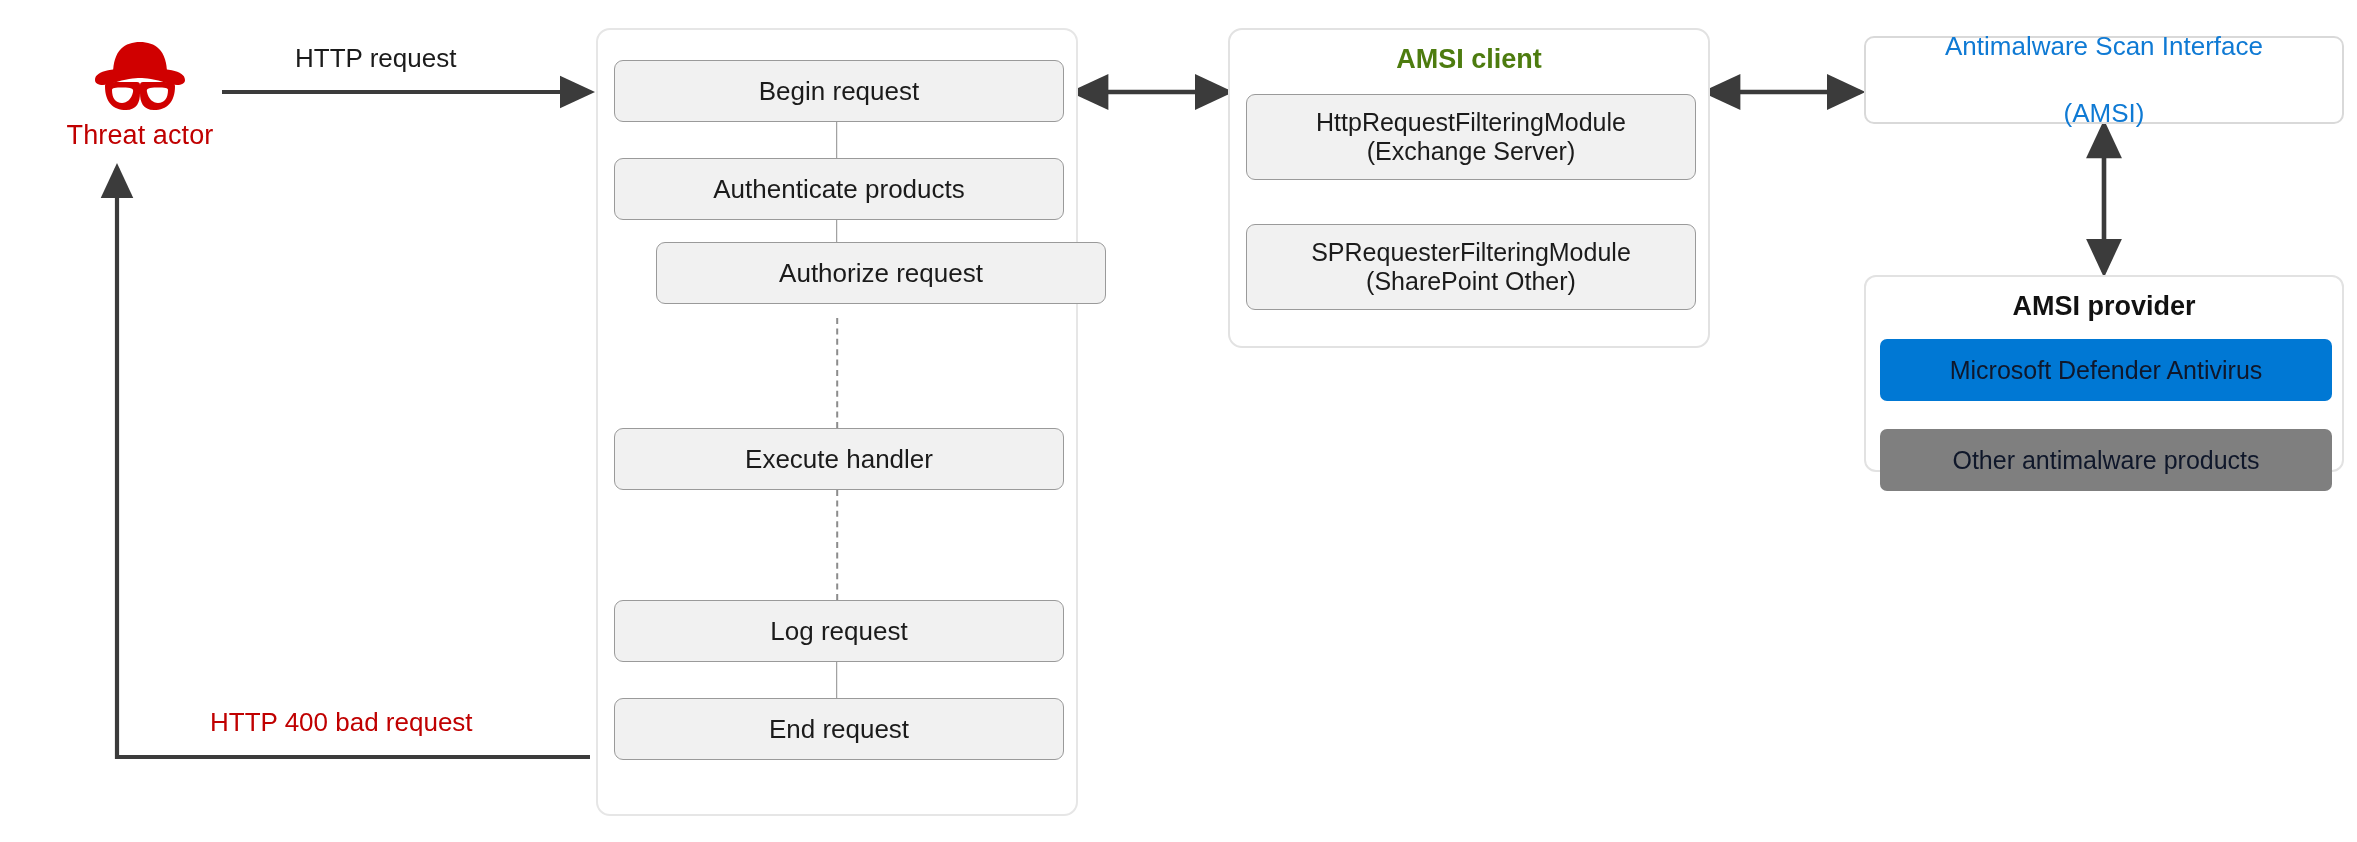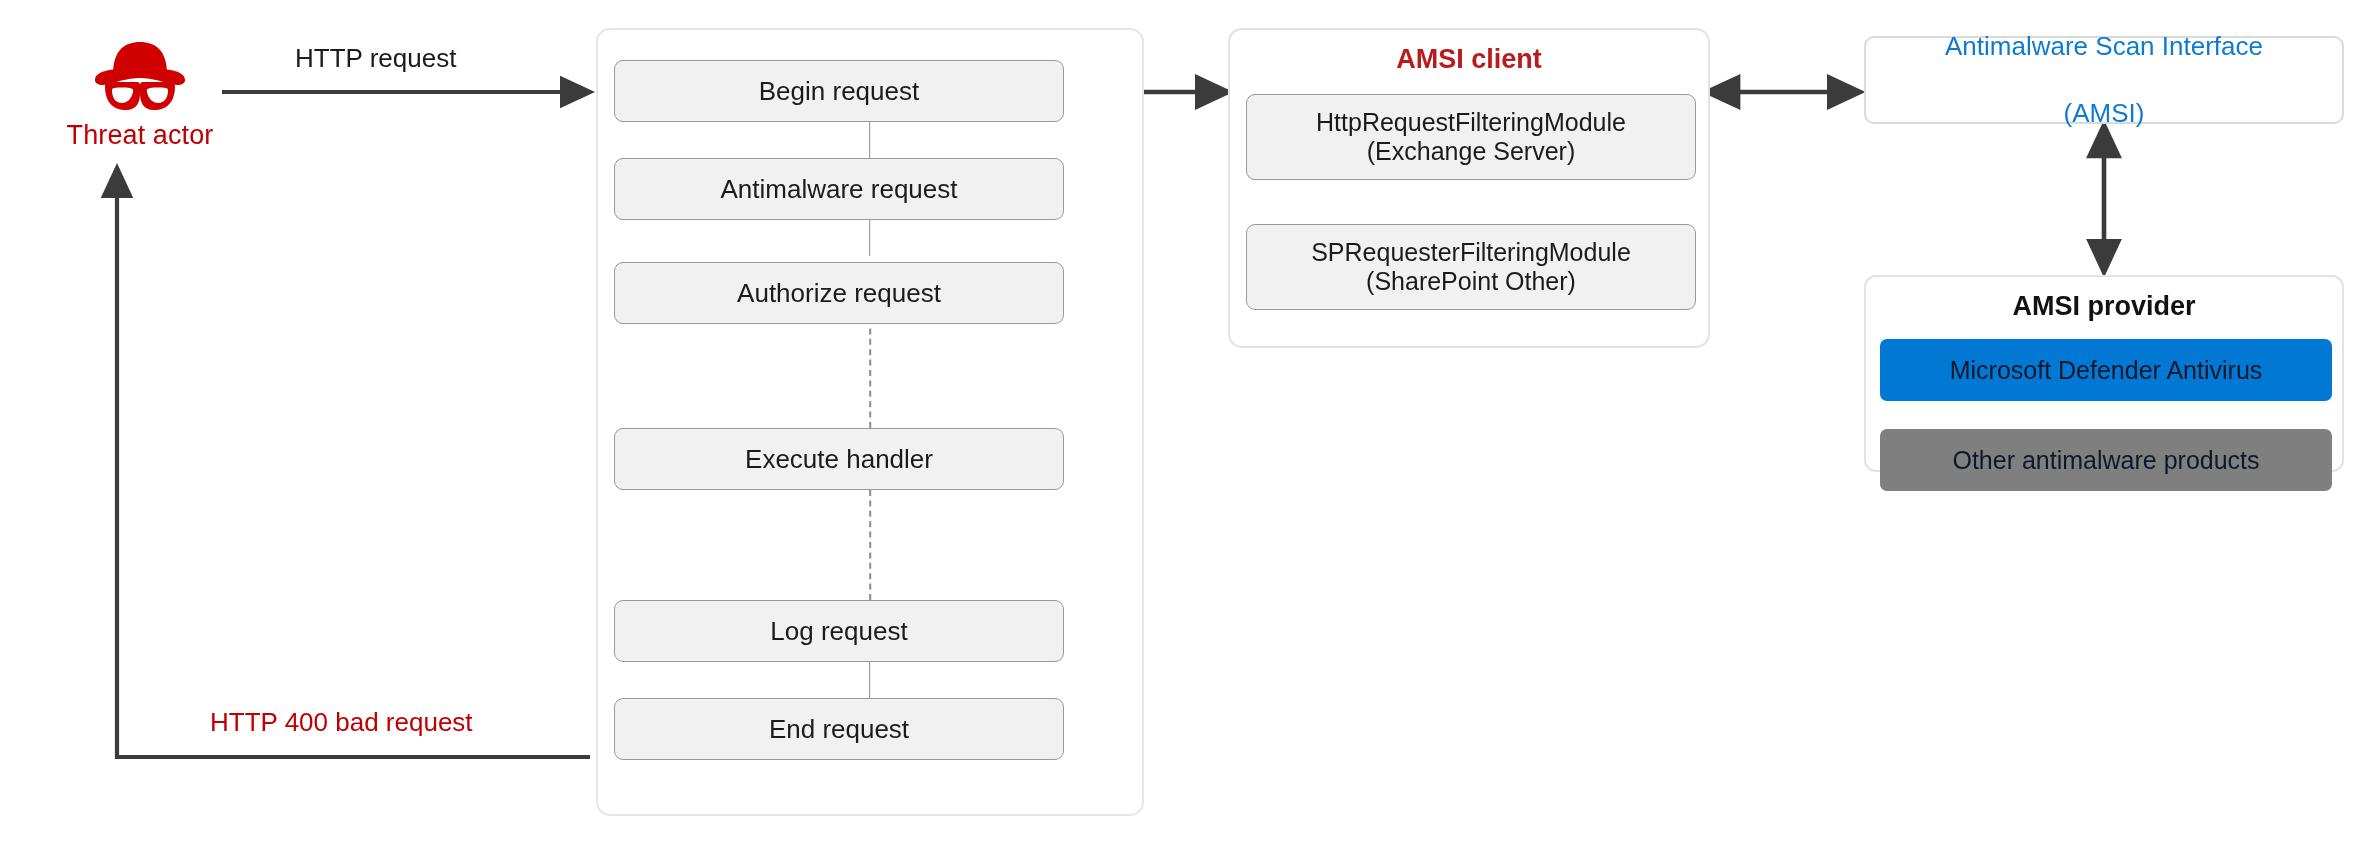--- a/index.html
+++ b/index.html
@@ -36,21 +36,21 @@
   #threat-actor .label {
     margin-top: 6px;
     font-size: 27px;
     color: #c00000;
     white-space: nowrap;
     letter-spacing: .1px;
   }
 
   
   #pipeline {
-    left: 596px; top: 28px; width: 548px; height: 788px;
+    left: 596px; top: 28px; width: 482px; height: 788px;
     border: 2px solid #e6e6e6;
     border-radius: 14px;
     background: #ffffff;
   }
   .stage {
     position: absolute;
     left: 16px;
     width: 450px;
     height: 62px;
     border: 1.6px solid #9a9a9a;
@@ -74,21 +74,21 @@
   
   #amsi-client {
     left: 1228px; top: 28px; width: 482px; height: 320px;
     border: 2px solid #e2e2e2;
     border-radius: 14px;
     background: #ffffff;
   }
   #amsi-client .group-title {
     position: absolute; top: 14px; left: 0; width: 100%;
     text-align: center;
-    font-size: 27px; font-weight: bold; color: #b91c1c;
+    font-size: 27px; font-weight: bold; color: #4d7c0f;
   }
   .module-box {
     position: absolute;
     left: 16px; width: 450px; height: 86px;
     border: 1.6px solid #9a9a9a;
     border-radius: 9px;
     background: #f1f1f1;
     display: flex; flex-direction: column;
     align-items: center; justify-content: center;
     font-size: 25px; color: #1b1b1b; line-height: 1.18;
@@ -199,22 +199,22 @@
 
   <div class="abs" id="pipeline">
 
     <div class="vconn" style="top:92px;  height:36px;"></div>
     <div class="vconn" style="top:190px; height:36px;"></div>
     <div class="vconn dashed" style="top:288px; height:110px;"></div>
     <div class="vconn dashed" style="top:460px; height:110px;"></div>
     <div class="vconn" style="top:632px; height:36px;"></div>
 
     <div class="stage" style="top:30px;">Begin request</div>
-    <div class="stage" style="top:128px;">Antimalware request</div>
-    <div class="stage" style="top:232px;">Authorize request</div>
+    <div class="stage" style="top:128px;">Authenticate products</div>
+    <div class="stage" style="top:212px;margin-left:42px;">Authorize request</div>
     <div class="stage" style="top:398px;">Execute handler</div>
     <div class="stage" style="top:570px;">Log request</div>
     <div class="stage" style="top:668px;">End request</div>
   </div>
 
   <div class="abs" id="amsi-client">
     <div class="group-title">AMSI client</div>
 
     <div class="module-box" style="top:64px;">
       <span>HttpRequestFilteringModule</span>

